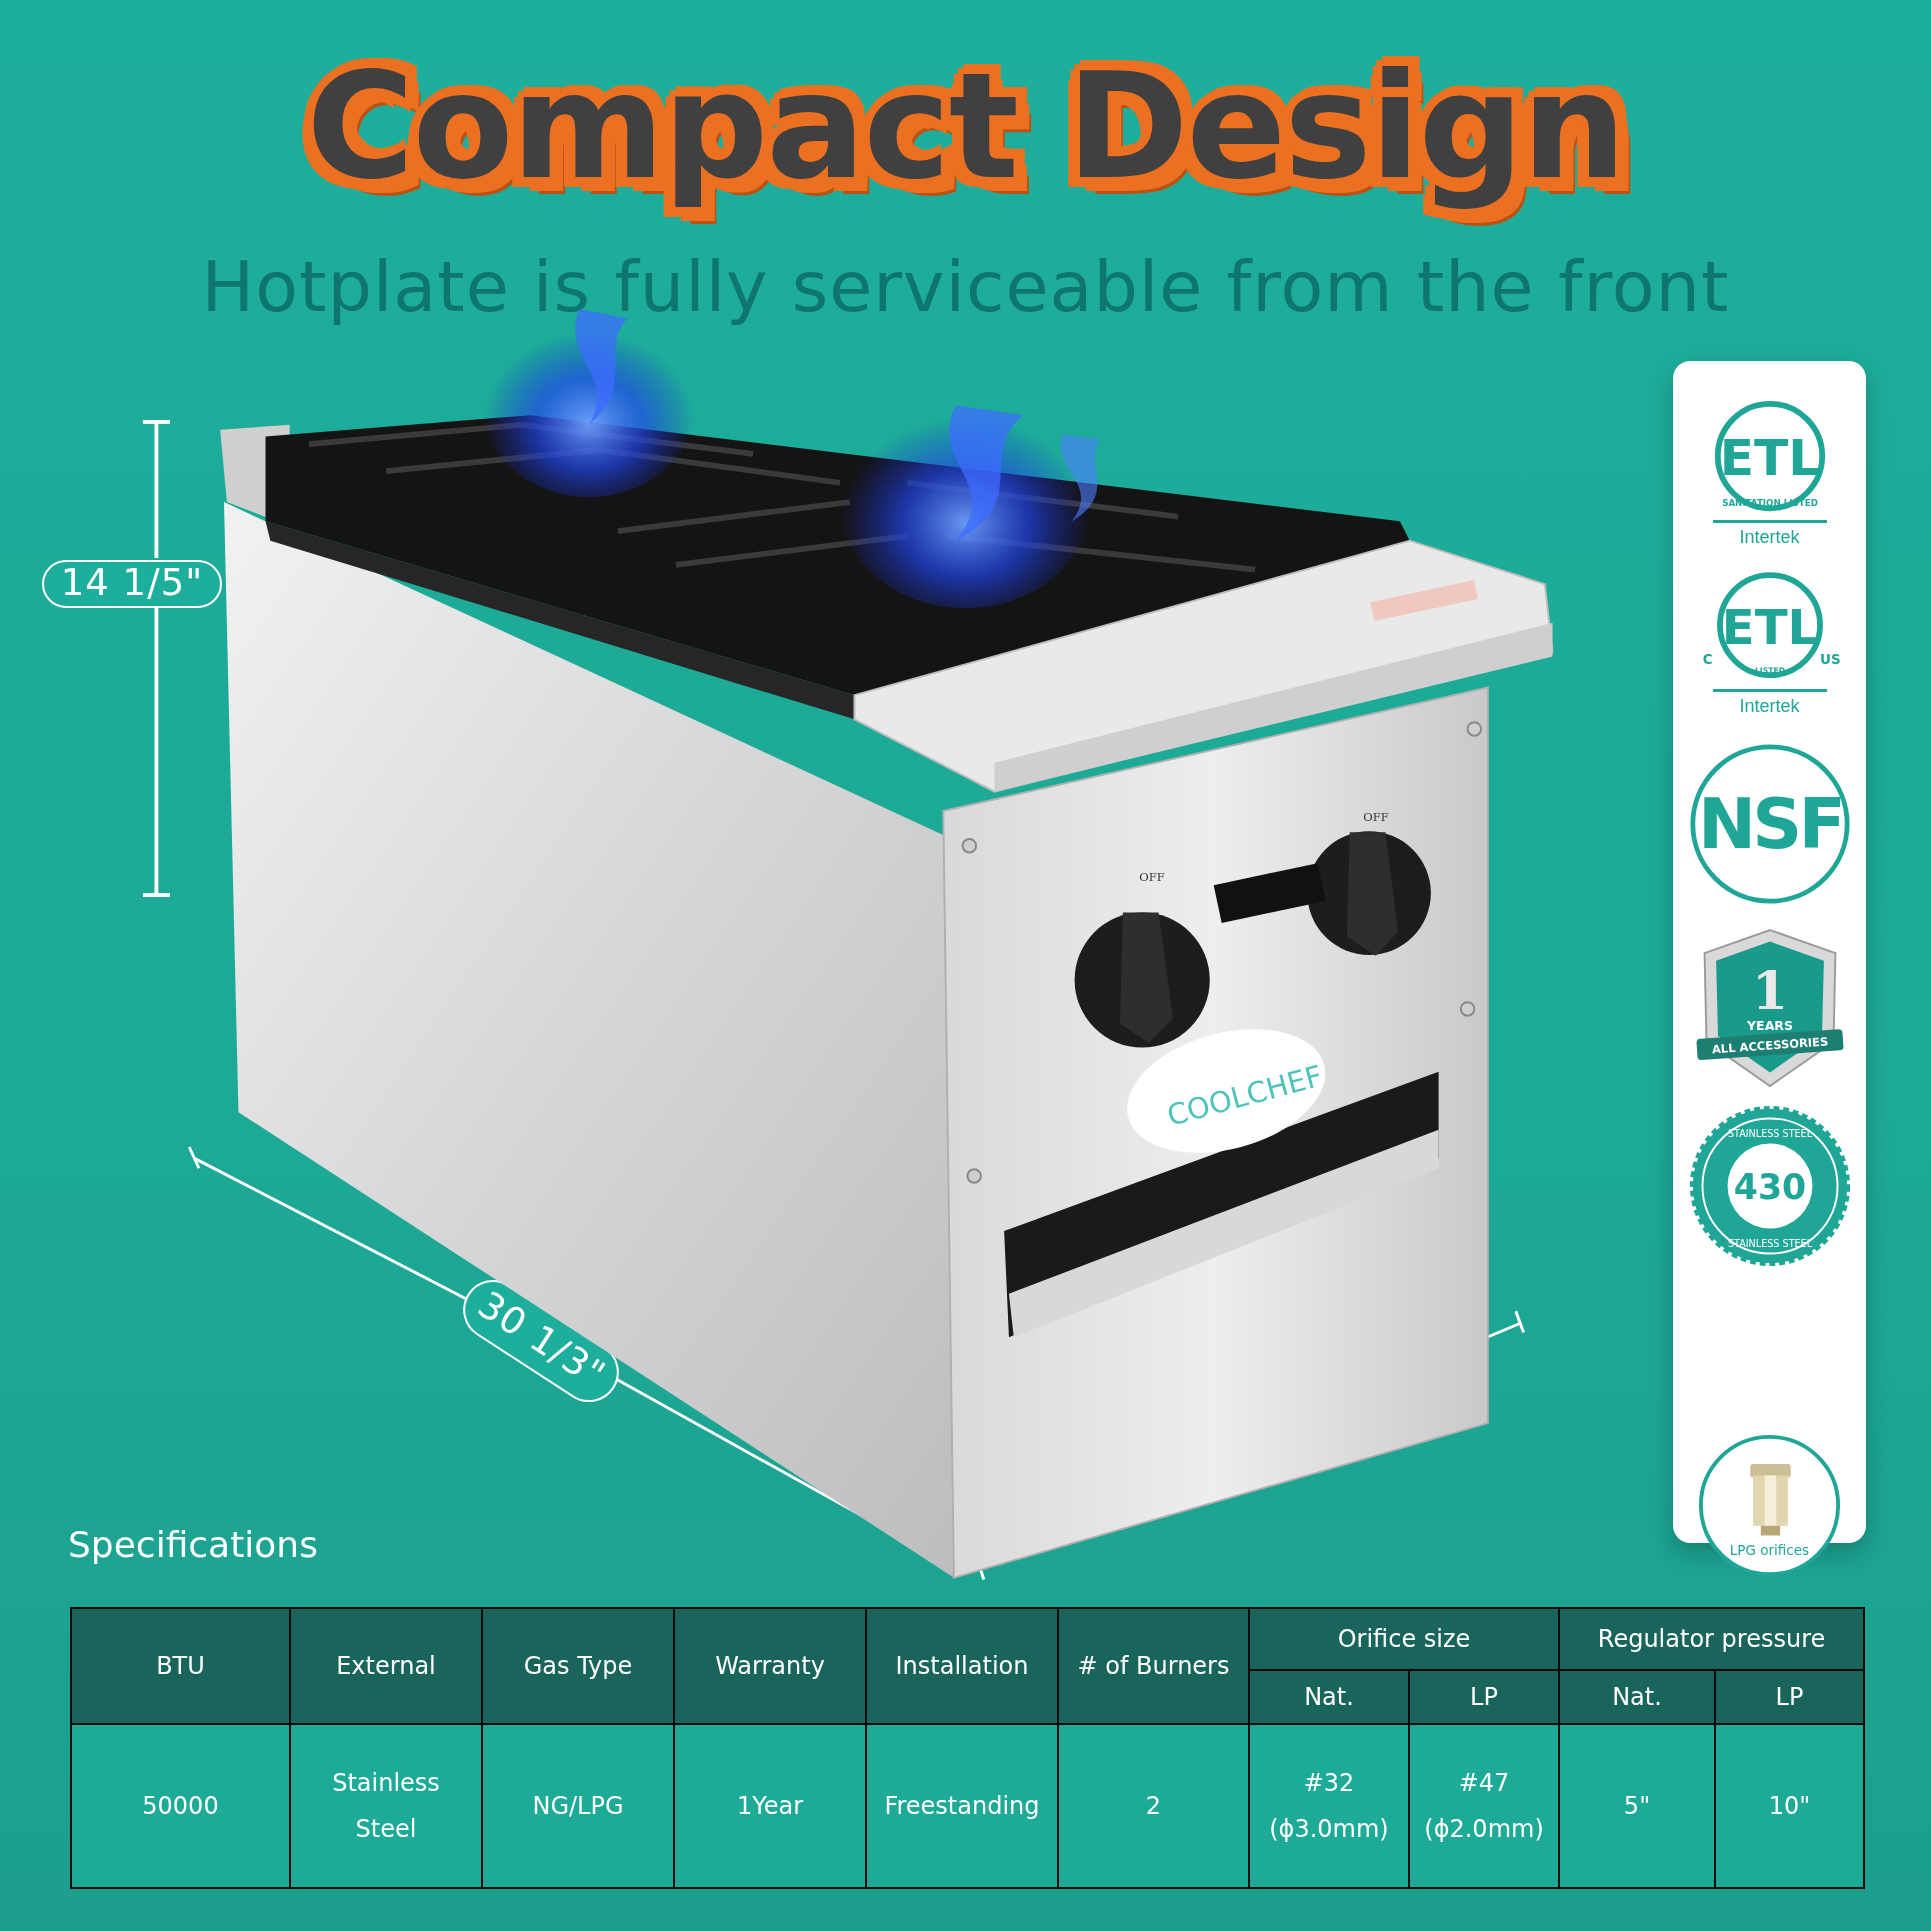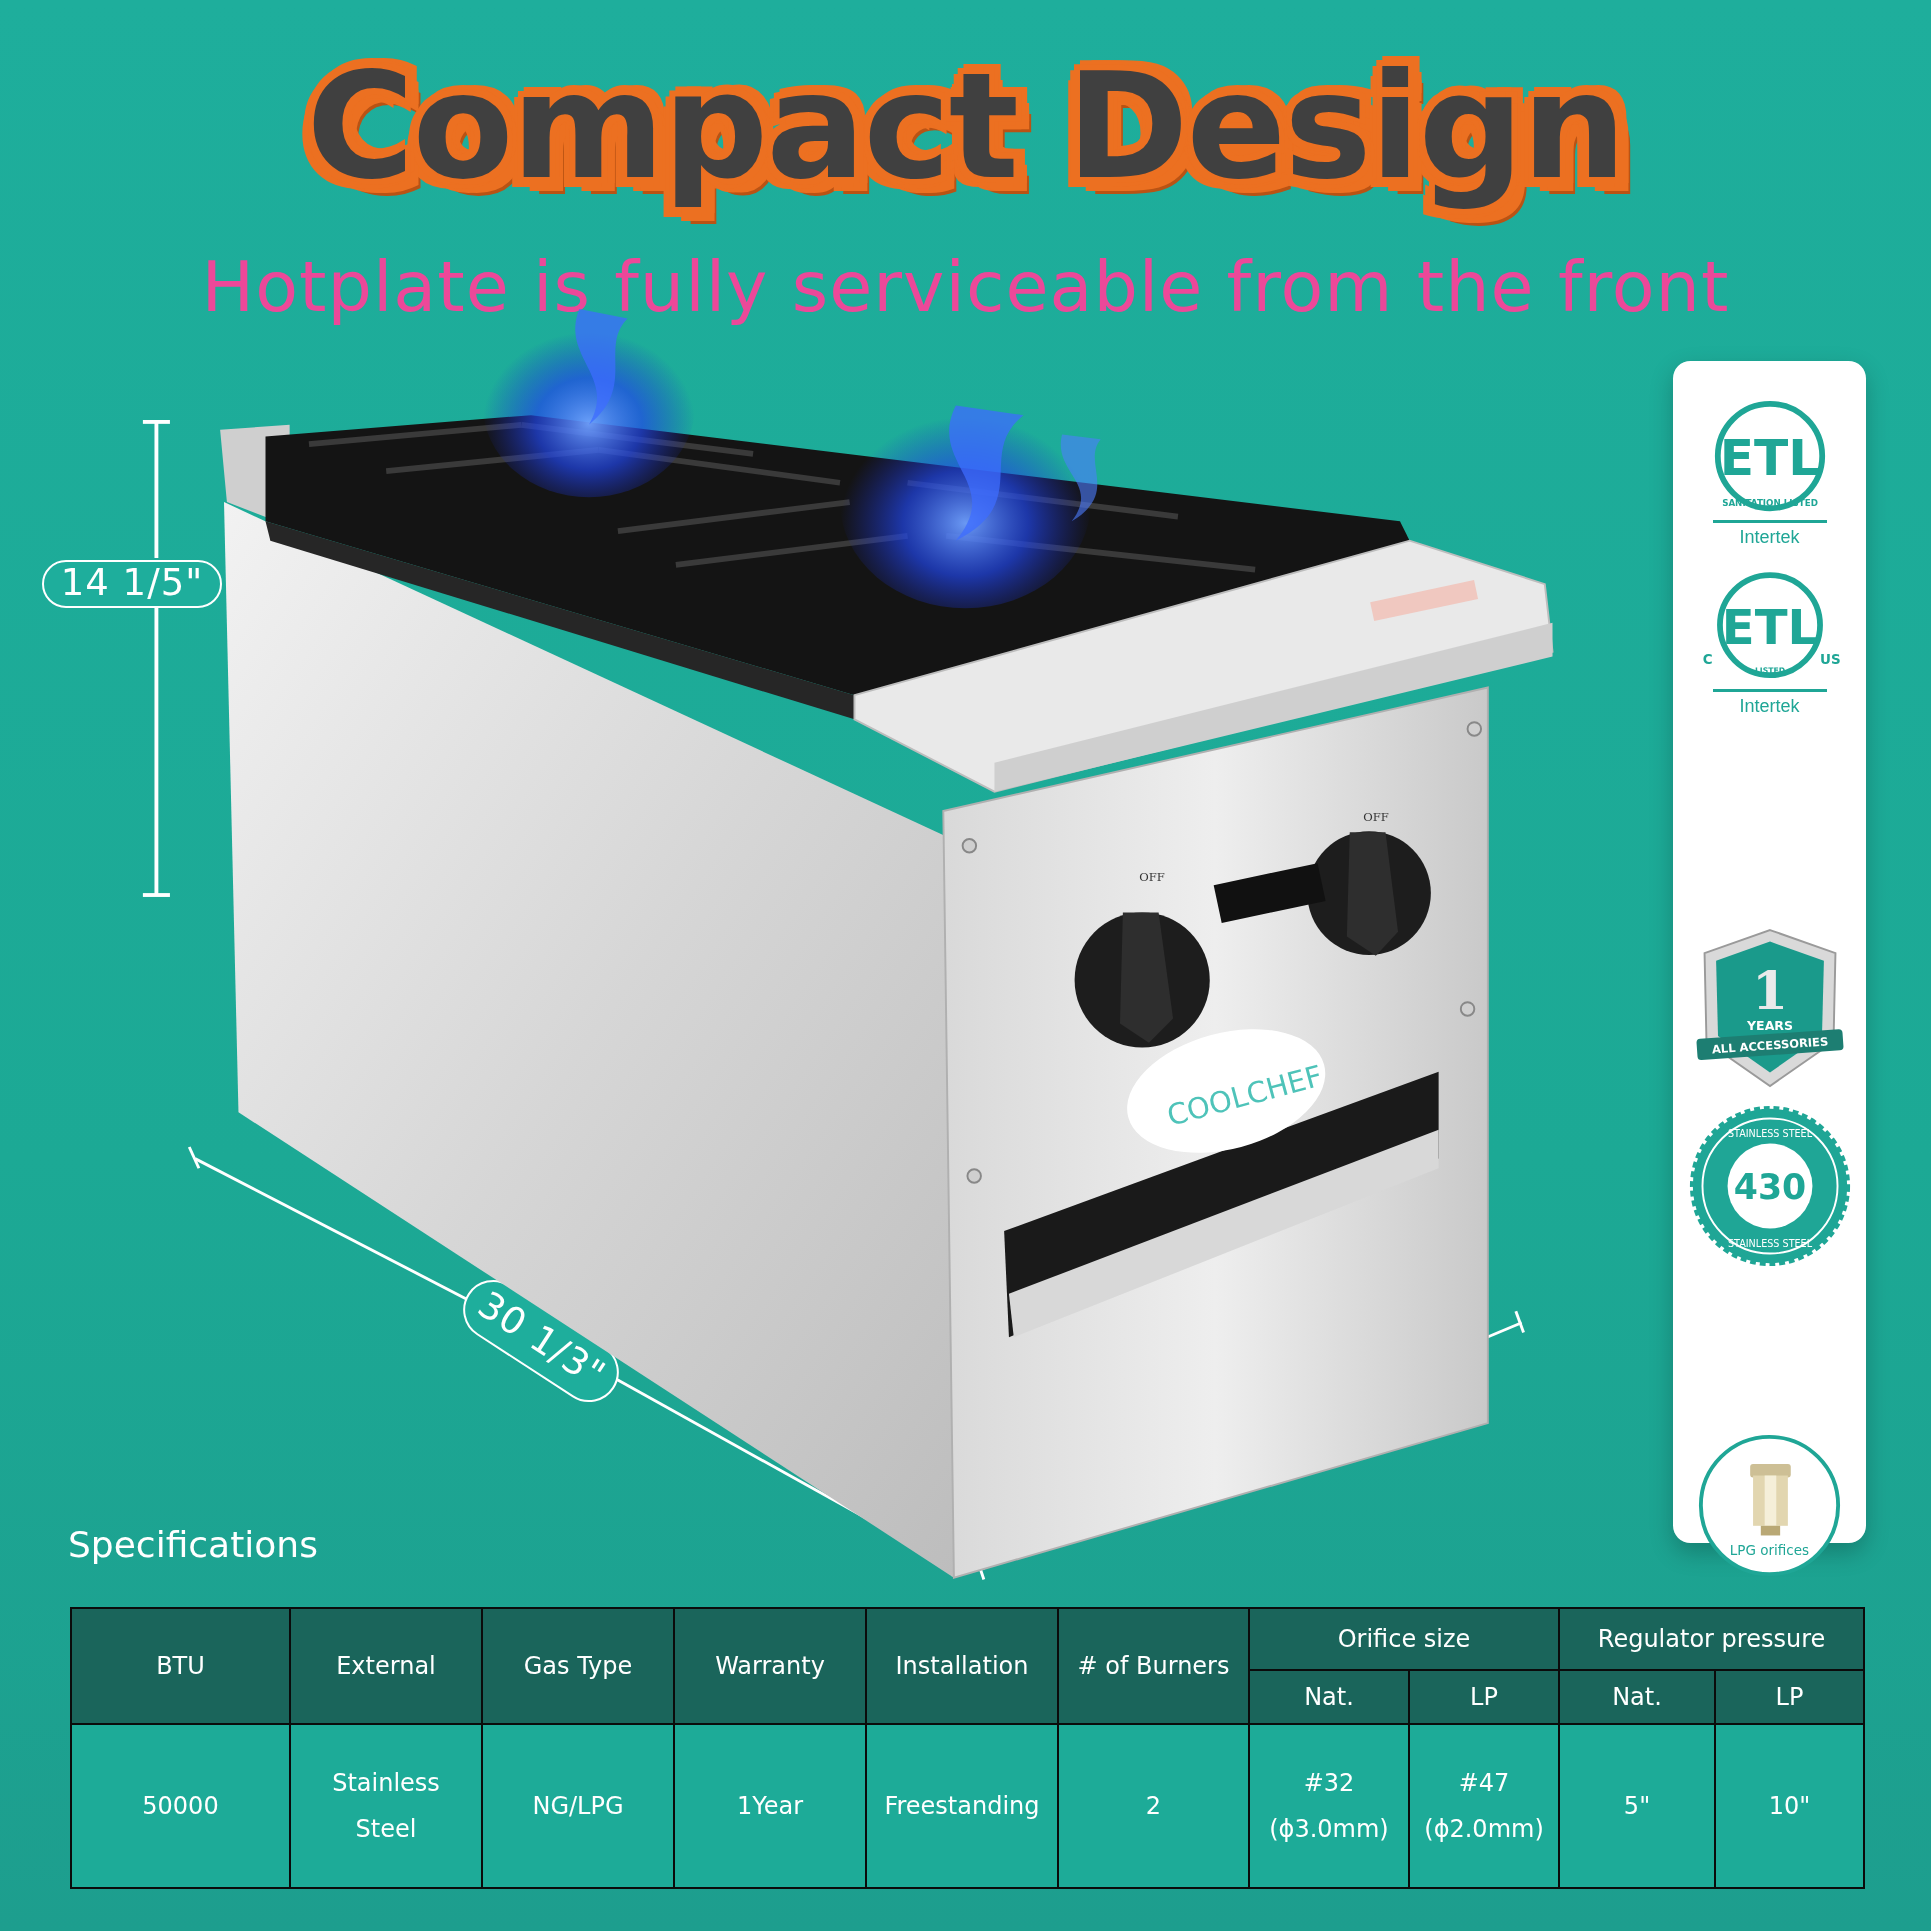--- a/index.html
+++ b/index.html
@@ -20,21 +20,21 @@
       0 0 0 #ec7021,
       5.8px 5.8px 0 #ec7021, -5.8px -5.8px 0 #ec7021, 5.8px -5.8px 0 #ec7021, -5.8px 5.8px 0 #ec7021,
       9.7px 0 0 #ec7021, -9.7px 0 0 #ec7021, 0 9.7px 0 #ec7021, 0 -9.7px 0 #ec7021,
       13.5px 13.5px 0 #ec7021, 13.5px 5.8px 0 #ec7021, 5.8px 13.5px 0 #ec7021,
       -11.6px 9.7px 0 #ec7021, 11.6px -9.7px 0 #ec7021,
       15.4px 17.4px 0 #b95314;
     line-height: 1.2;
   }
   .subtitle {
     left: 0; top: 246px; width: 1931px; text-align: center;
-    font-family: "DejaVu Sans", sans-serif; font-size: 70px; color: #ec4899;
+    font-family: "DejaVu Sans", sans-serif; font-size: 70px; color: #0f766e;
     letter-spacing: 1px; font-weight: normal;
   }
 
   
   .badge-panel {
     left: 1673px; top: 361px; width: 193px; height: 1182px;
     background: #ffffff; border-radius: 17.4px;
     box-shadow: 0 9.7px 23px rgba(0,0,0,0.22);
   }
   .badge { position: absolute; left: 0; width: 193px; text-align: center; color: #1fa696; }
@@ -212,20 +212,26 @@
       <circle cx="80" cy="56" r="52" fill="none" stroke="#1fa696" stroke-width="6"></circle>
       <text x="80" y="76" text-anchor="middle" font-family="DejaVu Sans, sans-serif" font-weight="bold" font-size="50" fill="#1fa696">ETL</text>
       <text x="80" y="106" text-anchor="middle" font-family="DejaVu Sans, sans-serif" font-weight="bold" font-size="8" fill="#1fa696">LISTED</text>
       <text x="10" y="96" font-family="DejaVu Sans, sans-serif" font-weight="bold" font-size="14" fill="#1fa696">C</text>
       <text x="132" y="96" font-family="DejaVu Sans, sans-serif" font-weight="bold" font-size="14" fill="#1fa696">US</text>
     </svg>
     <div class="badge-rule"></div>
     <div class="badge-text">Intertek</div>
   </div>
 
+  <div class="badge" style="top:381px;">
+    <svg width="164" height="164" viewBox="0 0 170 170">
+      <circle cx="85" cy="85" r="80" fill="none" stroke="#1fa696" stroke-width="5"></circle>
+      <text x="85" y="110" text-anchor="middle" font-family="DejaVu Sans, sans-serif" font-weight="bold" font-size="72" fill="#1fa696" letter-spacing="-4">NSF</text>
+    </svg>
+  </div>
 
   <div class="badge" style="top:565px;">
     <svg width="154" height="164" viewBox="0 0 160 170">
       <polygon points="80,4 148,28 146,120 80,166 14,120 12,28" fill="#d9d9d9" stroke="#9a9a9a" stroke-width="2"></polygon>
       <polygon points="80,16 136,36 134,114 80,152 26,114 24,36" fill="#1a9a8b"></polygon>
       <text x="80" y="86" text-anchor="middle" font-family="DejaVu Serif, serif" font-weight="bold" font-size="54" fill="#eaeaea">1</text>
       <text x="80" y="108" text-anchor="middle" font-family="DejaVu Sans, sans-serif" font-weight="bold" font-size="13" fill="#ffffff">YEARS</text>
       <rect x="4" y="112" width="152" height="22" rx="4" fill="#1d7e72" transform="rotate(-4 80 123)"></rect>
       <text x="80" y="128" text-anchor="middle" font-family="DejaVu Sans, sans-serif" font-weight="bold" font-size="12" fill="#ffffff" transform="rotate(-4 80 123)">ALL ACCESSORIES</text>
     </svg>

